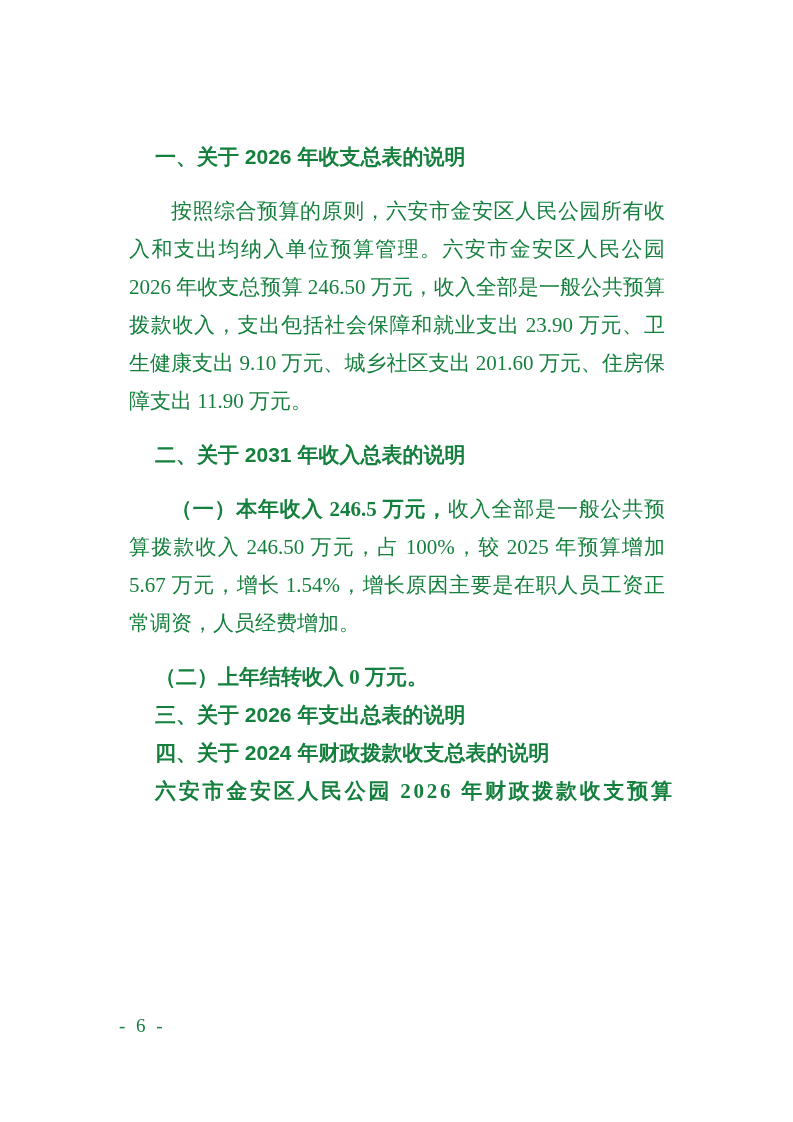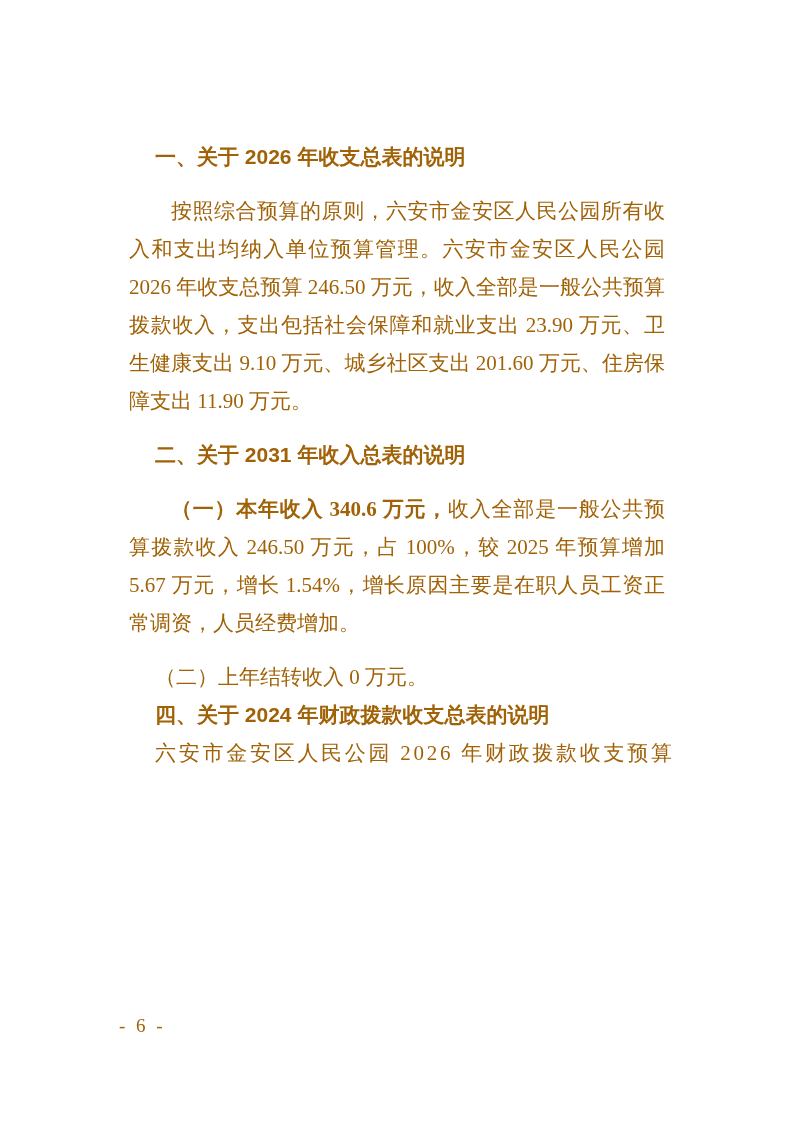--- a/index.html
+++ b/index.html
@@ -7,21 +7,21 @@
     padding: 0;
     background: #ffffff;
   }
   .page {
     position: relative;
     width: 793px;
     height: 1122px;
     background: #ffffff;
     overflow: hidden;
     font-family: "Liberation Serif", "DejaVu Serif", serif;
-    color: #a16207;
+    color: #15803d;
   }
   .content {
     position: absolute;
     left: 113px;
     top: 138px;
     width: 568px;
     font-size: 21px;
     line-height: 38px;
     text-align: justify;
   }
@@ -37,26 +37,27 @@
     line-height: 38px;
     font-weight: 700;
     font-family: "Liberation Sans", "DejaVu Sans", sans-serif;
   }
   .bold-lead {
     font-weight: 700;
   }
   .bold-para {
     margin: 0;
     text-indent: 2em;
-    font-weight: 400;
+    font-weight: 700;
   }
   .stretched {
     margin: 0;
     text-indent: 2em;
     letter-spacing: 0.13em;
+    font-weight: bold;
   }
   .footer {
     position: absolute;
     left: 119px;
     top: 1012px;
     font-size: 19px;
     line-height: 28px;
     letter-spacing: 3px;
     font-weight: 400;
   }
@@ -65,24 +66,25 @@
 <body>
 
 <div class="page">
   <div class="content">
 
     <p class="heading">一、关于 2026 年收支总表的说明</p>
     <p class="para">按照综合预算的原则，六安市金安区人民公园所有收入和支出均纳入单位预算管理。六安市金安区人民公园 2026 年收支总预算 246.50 万元，收入全部是一般公共预算拨款收入，支出包括社会保障和就业支出 23.90 万元、卫生健康支出 9.10 万元、城乡社区支出 201.60 万元、住房保障支出 11.90 万元。</p>
 
     <p class="heading">二、关于 2031 年收入总表的说明</p>
 
-    <p class="para"><span class="bold-lead">（一）本年收入 340.6 万元，</span><span>收入全部是一般公共预算拨款收入 246.50 万元，占 100%，较 2025 年预算增加 5.67 万元，增长 1.54%，增长原因主要是在职人员工资正常调资，人员经费增加。</span></p>
+    <p class="para"><span class="bold-lead">（一）本年收入 246.5 万元，</span><span>收入全部是一般公共预算拨款收入 246.50 万元，占 100%，较 2025 年预算增加 5.67 万元，增长 1.54%，增长原因主要是在职人员工资正常调资，人员经费增加。</span></p>
 
     <p class="bold-para">（二）上年结转收入 0 万元。</p>
 
+    <p class="heading">三、关于 2026 年支出总表的说明</p>
 
     <p class="heading">四、关于 2024 年财政拨款收支总表的说明</p>
     <p class="para stretched">六安市金安区人民公园 2026 年财政拨款收支预算</p>
 
   </div>
 
   <div class="footer">- 6 -</div>
 </div>
 
 </body></html>

